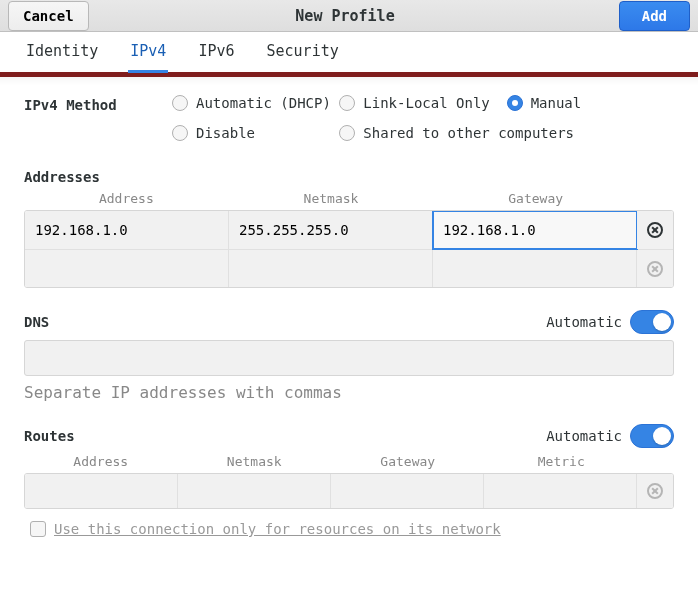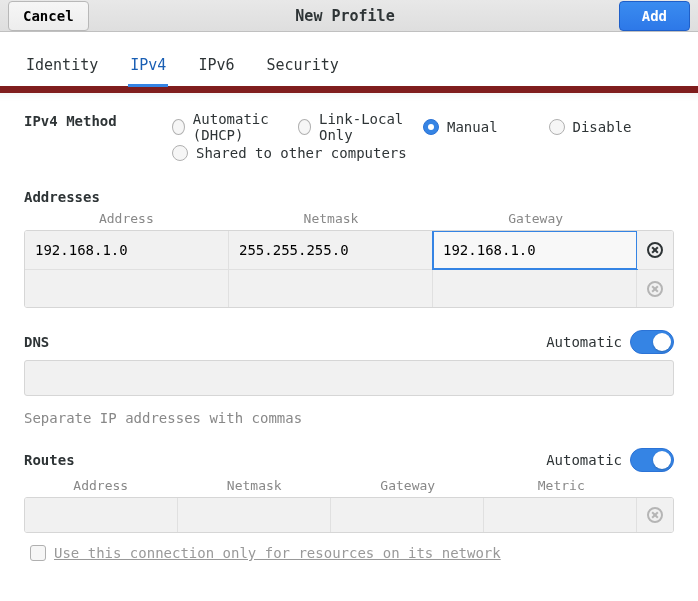--- a/index.html
+++ b/index.html
@@ -50,43 +50,43 @@
       background: linear-gradient(#3a8cf0, #2d78e8);
       border: 1px solid #1f5fc8;
       color: #fff;
       padding: 0 22px;
     }
 
     
     .tabbar {
       display: flex;
       gap: 28px;
-      padding: 18px 24px 0 24px;
-      border-bottom: 7px solid #7f1d1d;
+      padding: 4px 24px 0 24px;
+      border-bottom: 5px solid #7f1d1d;
       font-family: "DejaVu Sans Mono", monospace;
       font-size: 15px;
     }
     .tab {
       padding: 6px 2px 10px 2px;
       cursor: pointer;
       color: #2e3436;
       border-bottom: 3px solid transparent;
       margin-bottom: -1px;
     }
     .tab.active {
       color: #1a5fb4;
       border-bottom-color: #3584e4;
     }
 
     .content { padding: 18px 24px; }
 
     
     .method-row { display: flex; align-items: flex-start; margin-bottom: 28px; }
     .method-label { font-weight: bold; width: 148px; padding-top: 2px; font-family: "DejaVu Sans Mono", monospace; }
-    .method-grid { flex: 1; display: grid; grid-template-columns: 1fr 1fr 1fr 1fr; row-gap: 2px; }
+    .method-grid { flex: 1; display: grid; grid-template-columns: 1fr 1fr 1fr; row-gap: 14px; }
     .radio { display: flex; align-items: center; cursor: pointer; gap: 8px; font-family: "DejaVu Sans Mono", monospace; }
     .radio-circ {
       width: 16px; height: 16px; border-radius: 50%;
       border: 1px solid #b0b0b0;
       background: #f6f6f6;
       display: inline-flex; align-items: center; justify-content: center;
     }
     .radio.selected .radio-circ {
       border-color: #2b73d6;
       background: #3584e4;
@@ -164,21 +164,21 @@
       height: 2px; background: currentColor; transform-origin: center;
     }
     .del-icon::before { transform: translateY(-50%) rotate(45deg); }
     .del-icon::after { transform: translateY(-50%) rotate(-45deg); }
     .addr-del.disabled .del-icon { color: #b5b5b5; }
 
     .dns-field {
       width: 100%; height: 36px; border: 1px solid #d6d6d6;
       background: #f1f1f1; border-radius: 3px;
     }
-    .hint { color: #888; font-size: 14px; margin-top: 14px; font-family: "DejaVu Sans Mono", monospace; }
+    .hint { color: #888; font-size: 16px; margin-top: 7px; font-family: "DejaVu Sans Mono", monospace; }
 
     .section { margin-bottom: 22px; }
 
     
     .routes-head {
       display: grid; grid-template-columns: 1fr 1fr 1fr 1fr 36px;
       text-align: center; color: #888; font-size: 13px;
       font-family: "DejaVu Sans Mono", monospace;
       margin-bottom: 4px;
     }

